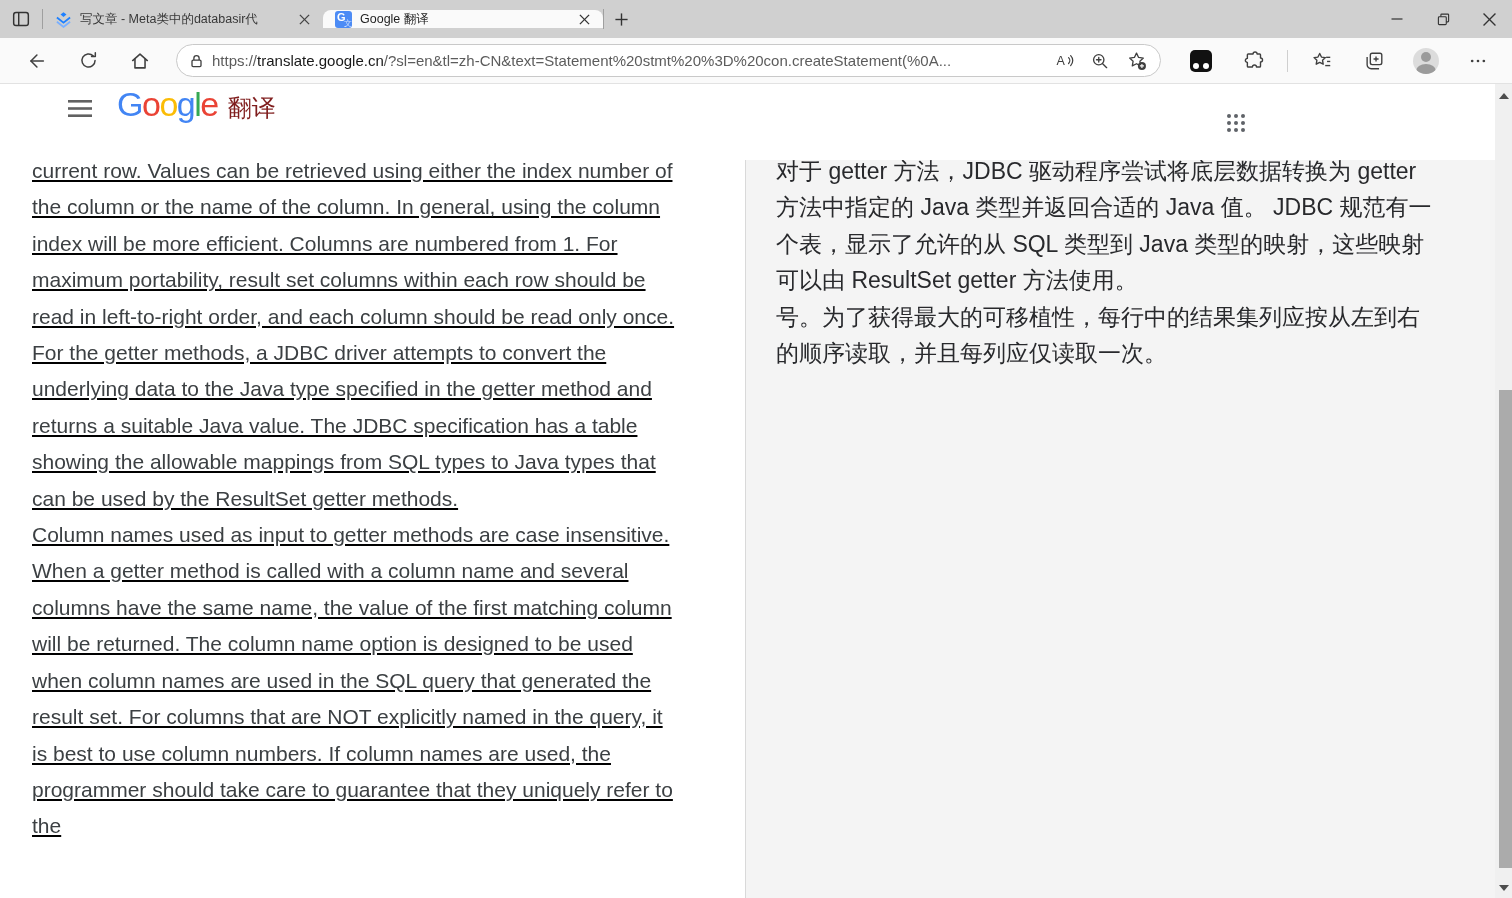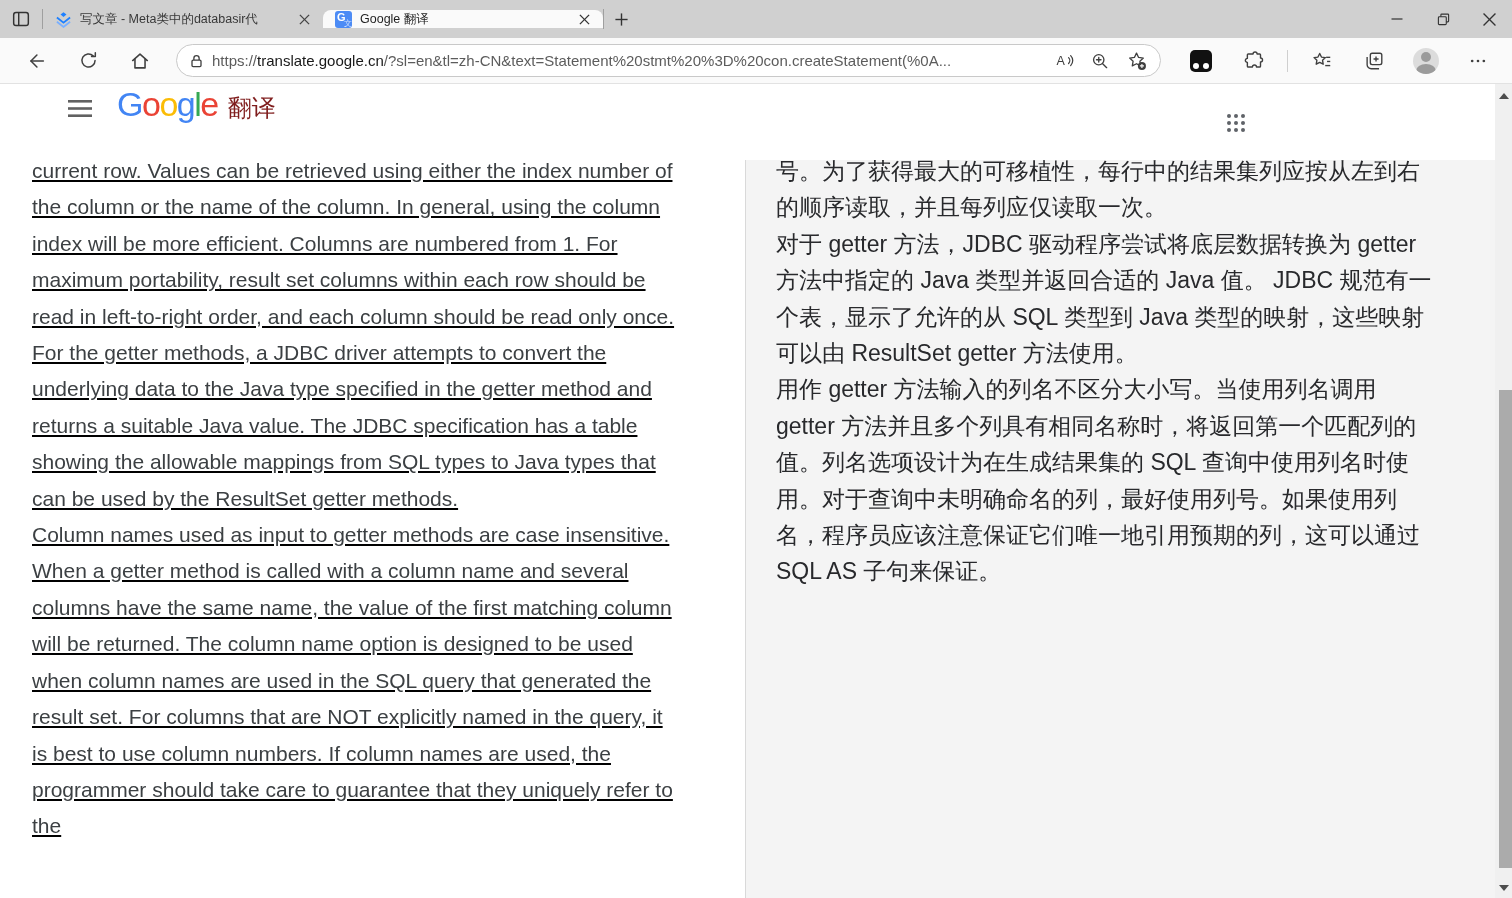--- a/index.html
+++ b/index.html
@@ -382,23 +382,22 @@
 <div class="gt-body">
   <div class="src-panel">
     <div class="textflow">
       <div class="para">current row. Values can be retrieved using either the index number of the column or the name of the column. In general, using the column index will be more efficient. Columns are numbered from 1. For maximum portability, result set columns within each row should be read in left-to-right order, and each column should be read only once.</div>
       <div class="para">For the getter methods, a JDBC driver attempts to convert the underlying data to the Java type specified in the getter method and returns a suitable Java value. The JDBC specification has a table showing the allowable mappings from SQL types to Java types that can be used by the ResultSet getter methods.</div>
       <div class="para">Column names used as input to getter methods are case insensitive. When a getter method is called with a column name and several columns have the same name, the value of the first matching column will be returned. The column name option is designed to be used when column names are used in the SQL query that generated the result set. For columns that are NOT explicitly named in the query, it is best to use column numbers. If column names are used, the programmer should take care to guarantee that they uniquely refer to the</div>
     </div>
   </div>
   <div class="dst-panel">
     <div class="textflow">
+      <div class="para">对于 getter 方法，JDBC 驱动程序尝试将底层数据转换为 getter 方法中指定的 Java 类型并返回合适的 Java 值。 JDBC 规范有一个表，显示了允许的从 SQL 类型到 Java 类型的映射，这些映射可以由 ResultSet getter 方法使用。</div>
       <div class="para">号。为了获得最大的可移植性，每行中的结果集列应按从左到右的顺序读取，并且每列应仅读取一次。</div>
-      <div class="para">对于 getter 方法，JDBC 驱动程序尝试将底层数据转换为 getter 方法中指定的 Java 类型并返回合适的 Java 值。 JDBC 规范有一个表，显示了允许的从 SQL 类型到 Java 类型的映射，这些映射可以由 ResultSet getter 方法使用。</div>
-      <div class="para">用作 getter 方法输入的列名不区分大小写。当使用列名调用 getter 方法并且多个列具有相同名称时，将返回第一个匹配列的值。列名选项设计为在生成结果集的 SQL 查询中使用列名时使用。对于查询中未明确命名的列，最好使用列号。如果使用列名，程序员应该注意保证它们唯一地引用预期的列，这可以通过 SQL AS 子句来保证。</div>
     </div>
   </div>
 </div>
 
 <div class="scrollbar">
   <div class="sb-arrow up">
       <span class="sb-tri-up"></span>
     </div>
   <div class="sb-thumb"></div>
   <div class="sb-arrow down">

